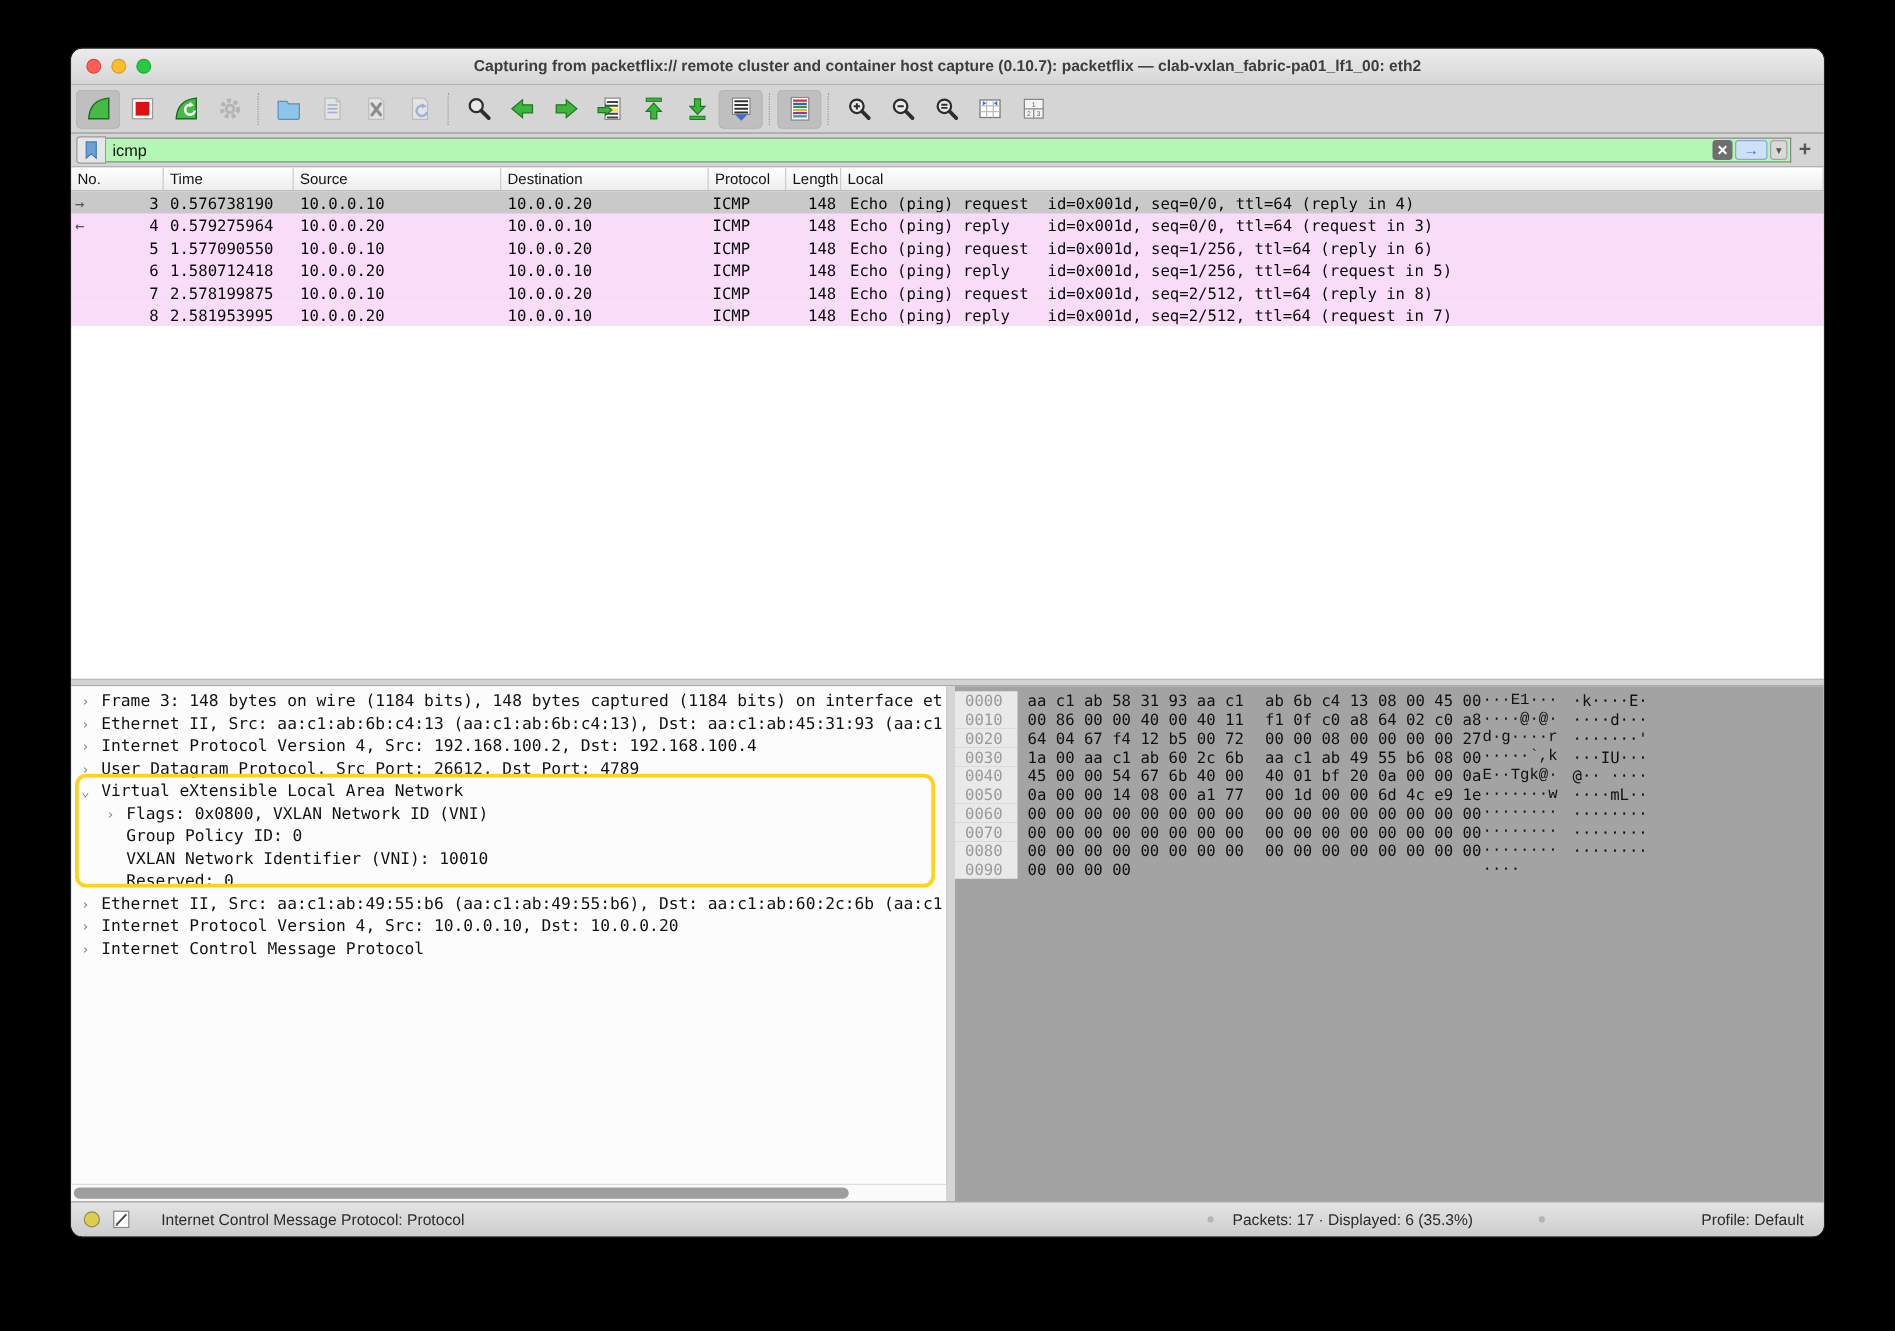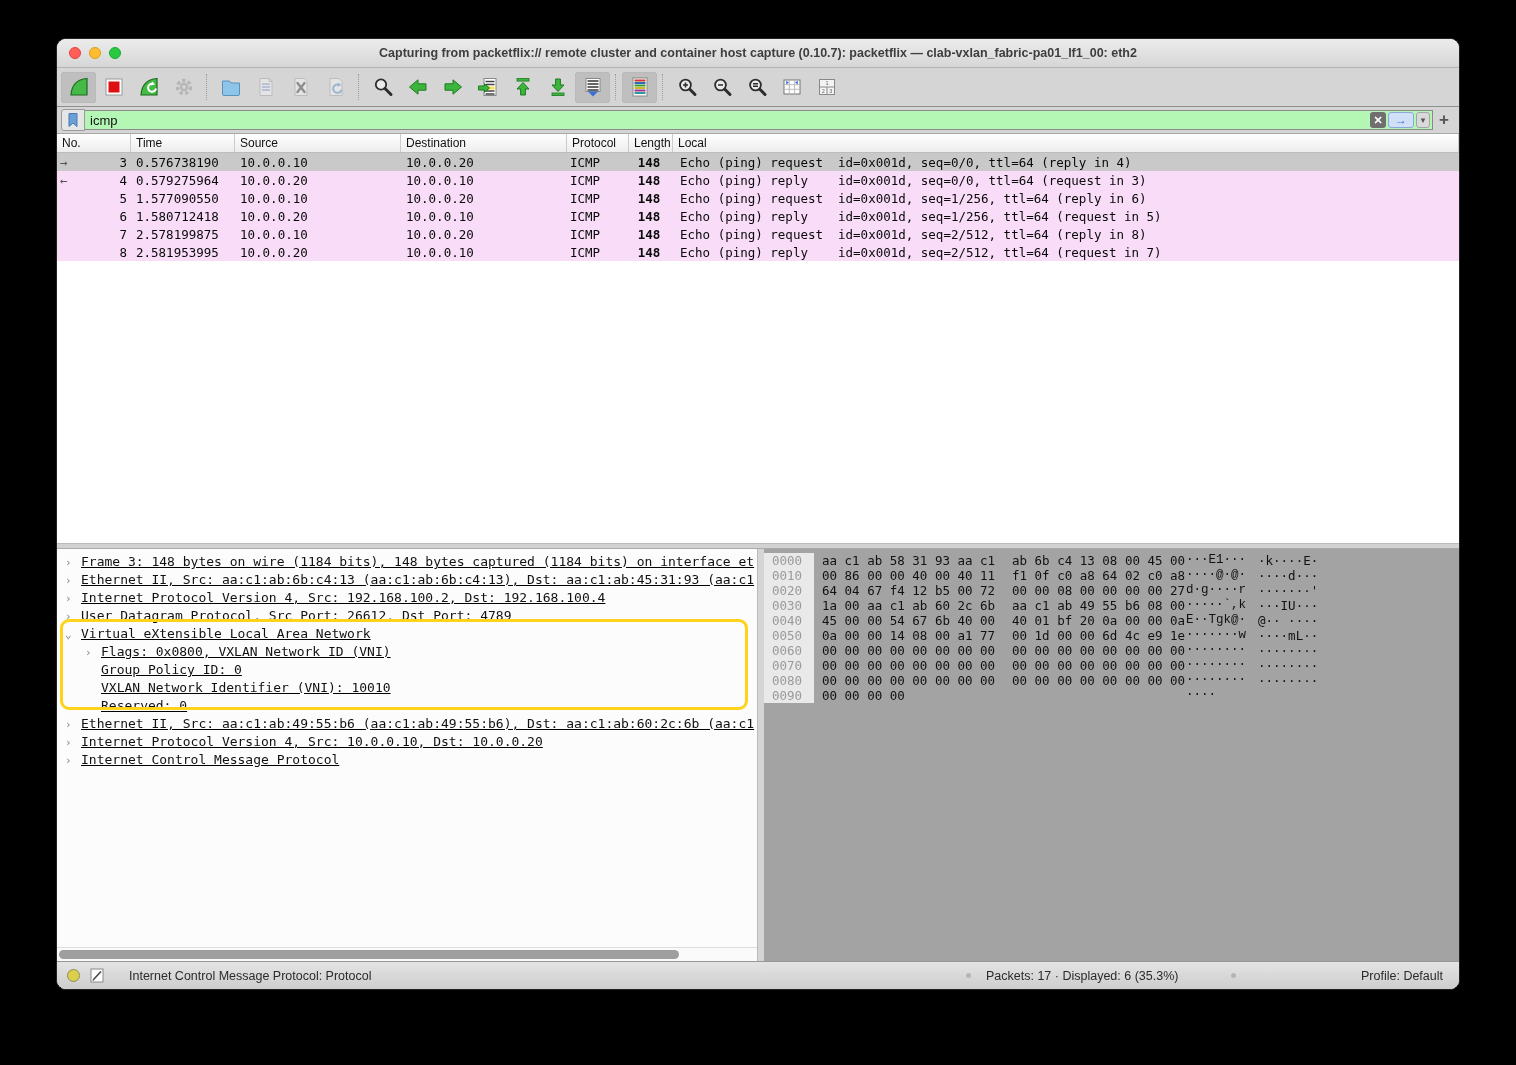--- a/index.html
+++ b/index.html
@@ -46,29 +46,29 @@
                      padding-left:5px;overflow:hidden;white-space:nowrap;box-sizing:border-box;}
   .prow{height:18px;display:grid;grid-template-columns:74px 104px 166px 166px 62px 44px 1fr;
         font-family:"DejaVu Sans Mono","Liberation Mono",monospace;font-size:12.5px;color:#0a0a0a;
         background:#f8dcf8;align-items:center;white-space:pre;}
   .prow.selected{background:#c9c9c9;}
   .prow span{overflow:hidden;}
   .c-no{display:flex;justify-content:space-between;padding:0 4px 0 3px;box-sizing:border-box;}
   .marker{color:#555;}
   .c-time,.c-src,.c-dst{padding-left:5px;}
   .c-proto{padding-left:3px;}
-  .c-len{text-align:center;padding-right:4px;font-weight:bold;}
+  .c-len{text-align:right;padding-right:4px;}
   .c-info{padding-left:7px;}
   .plist-empty{flex:1;background:#fff;}
   
   .hsplit{height:6px;flex:0 0 6px;background:#d2d2d2;border-top:1px solid #bbb;border-bottom:1px solid #aaa;box-sizing:border-box;}
   
   .bottom{flex:0 0 412px;display:flex;background:#d5d5d5;}
   .detail-pane{width:701px;background:#fcfcfc;position:relative;display:flex;flex-direction:column;
-               border-right:1px solid #bbb;box-sizing:border-box;text-decoration:underline;}
+               border-right:1px solid #bbb;box-sizing:border-box;}
   .detail-rows{flex:1;padding-top:4px;overflow:hidden;position:relative;}
   .drow{height:18px;line-height:18px;font-family:"DejaVu Sans Mono","Liberation Mono",monospace;
         font-size:13px;color:#111;white-space:pre;overflow:hidden;padding-left:8px;}
   .drow .chev{display:inline-block;width:16px;color:#808080;font-size:11px;}
   .drow.ind1{padding-left:28px;}
   .vxlan-box{position:absolute;left:3px;top:70px;width:688px;height:91px;border:3px solid #ffd21c;
              border-radius:9px;box-sizing:border-box;pointer-events:none;}
   .detail-hscroll{height:13px;flex:0 0 13px;background:#fafafa;border-top:1px solid #ddd;position:relative;}
   .detail-hscroll .thumb{position:absolute;left:2px;top:2px;height:9px;width:620px;background:#9e9e9e;border-radius:5px;}
   .vsplit{width:6px;background:#d5d5d5;}

